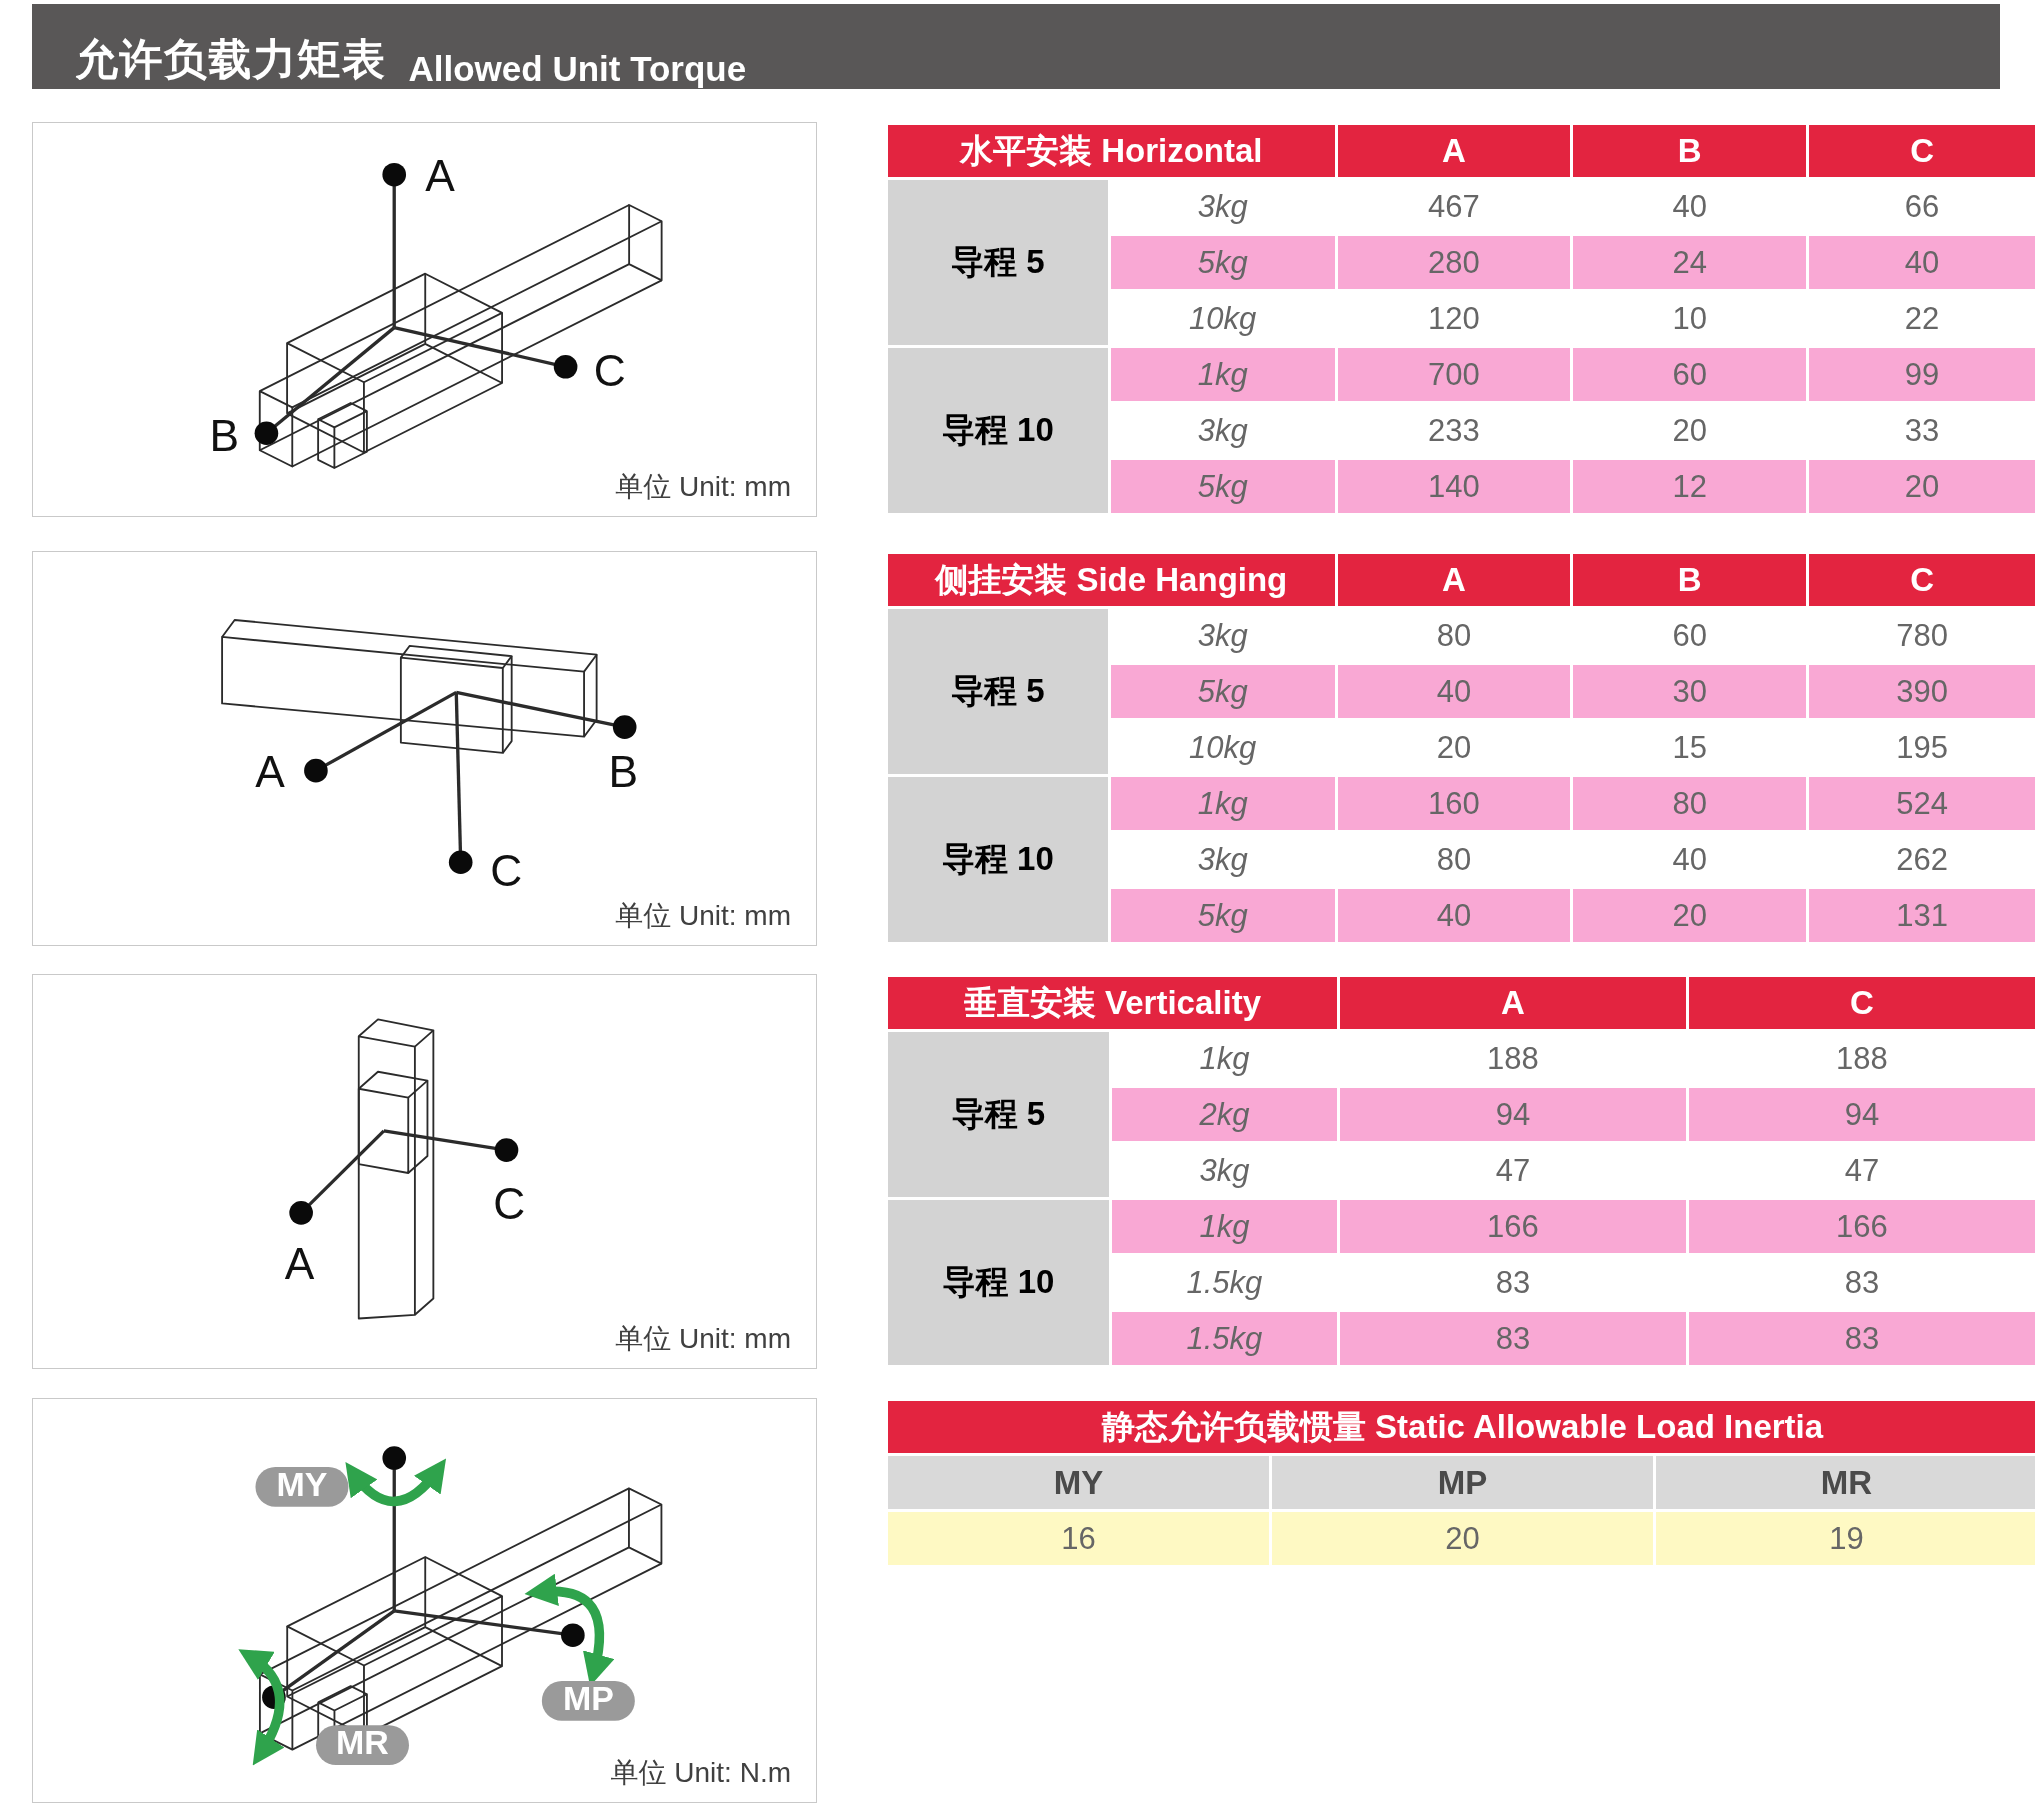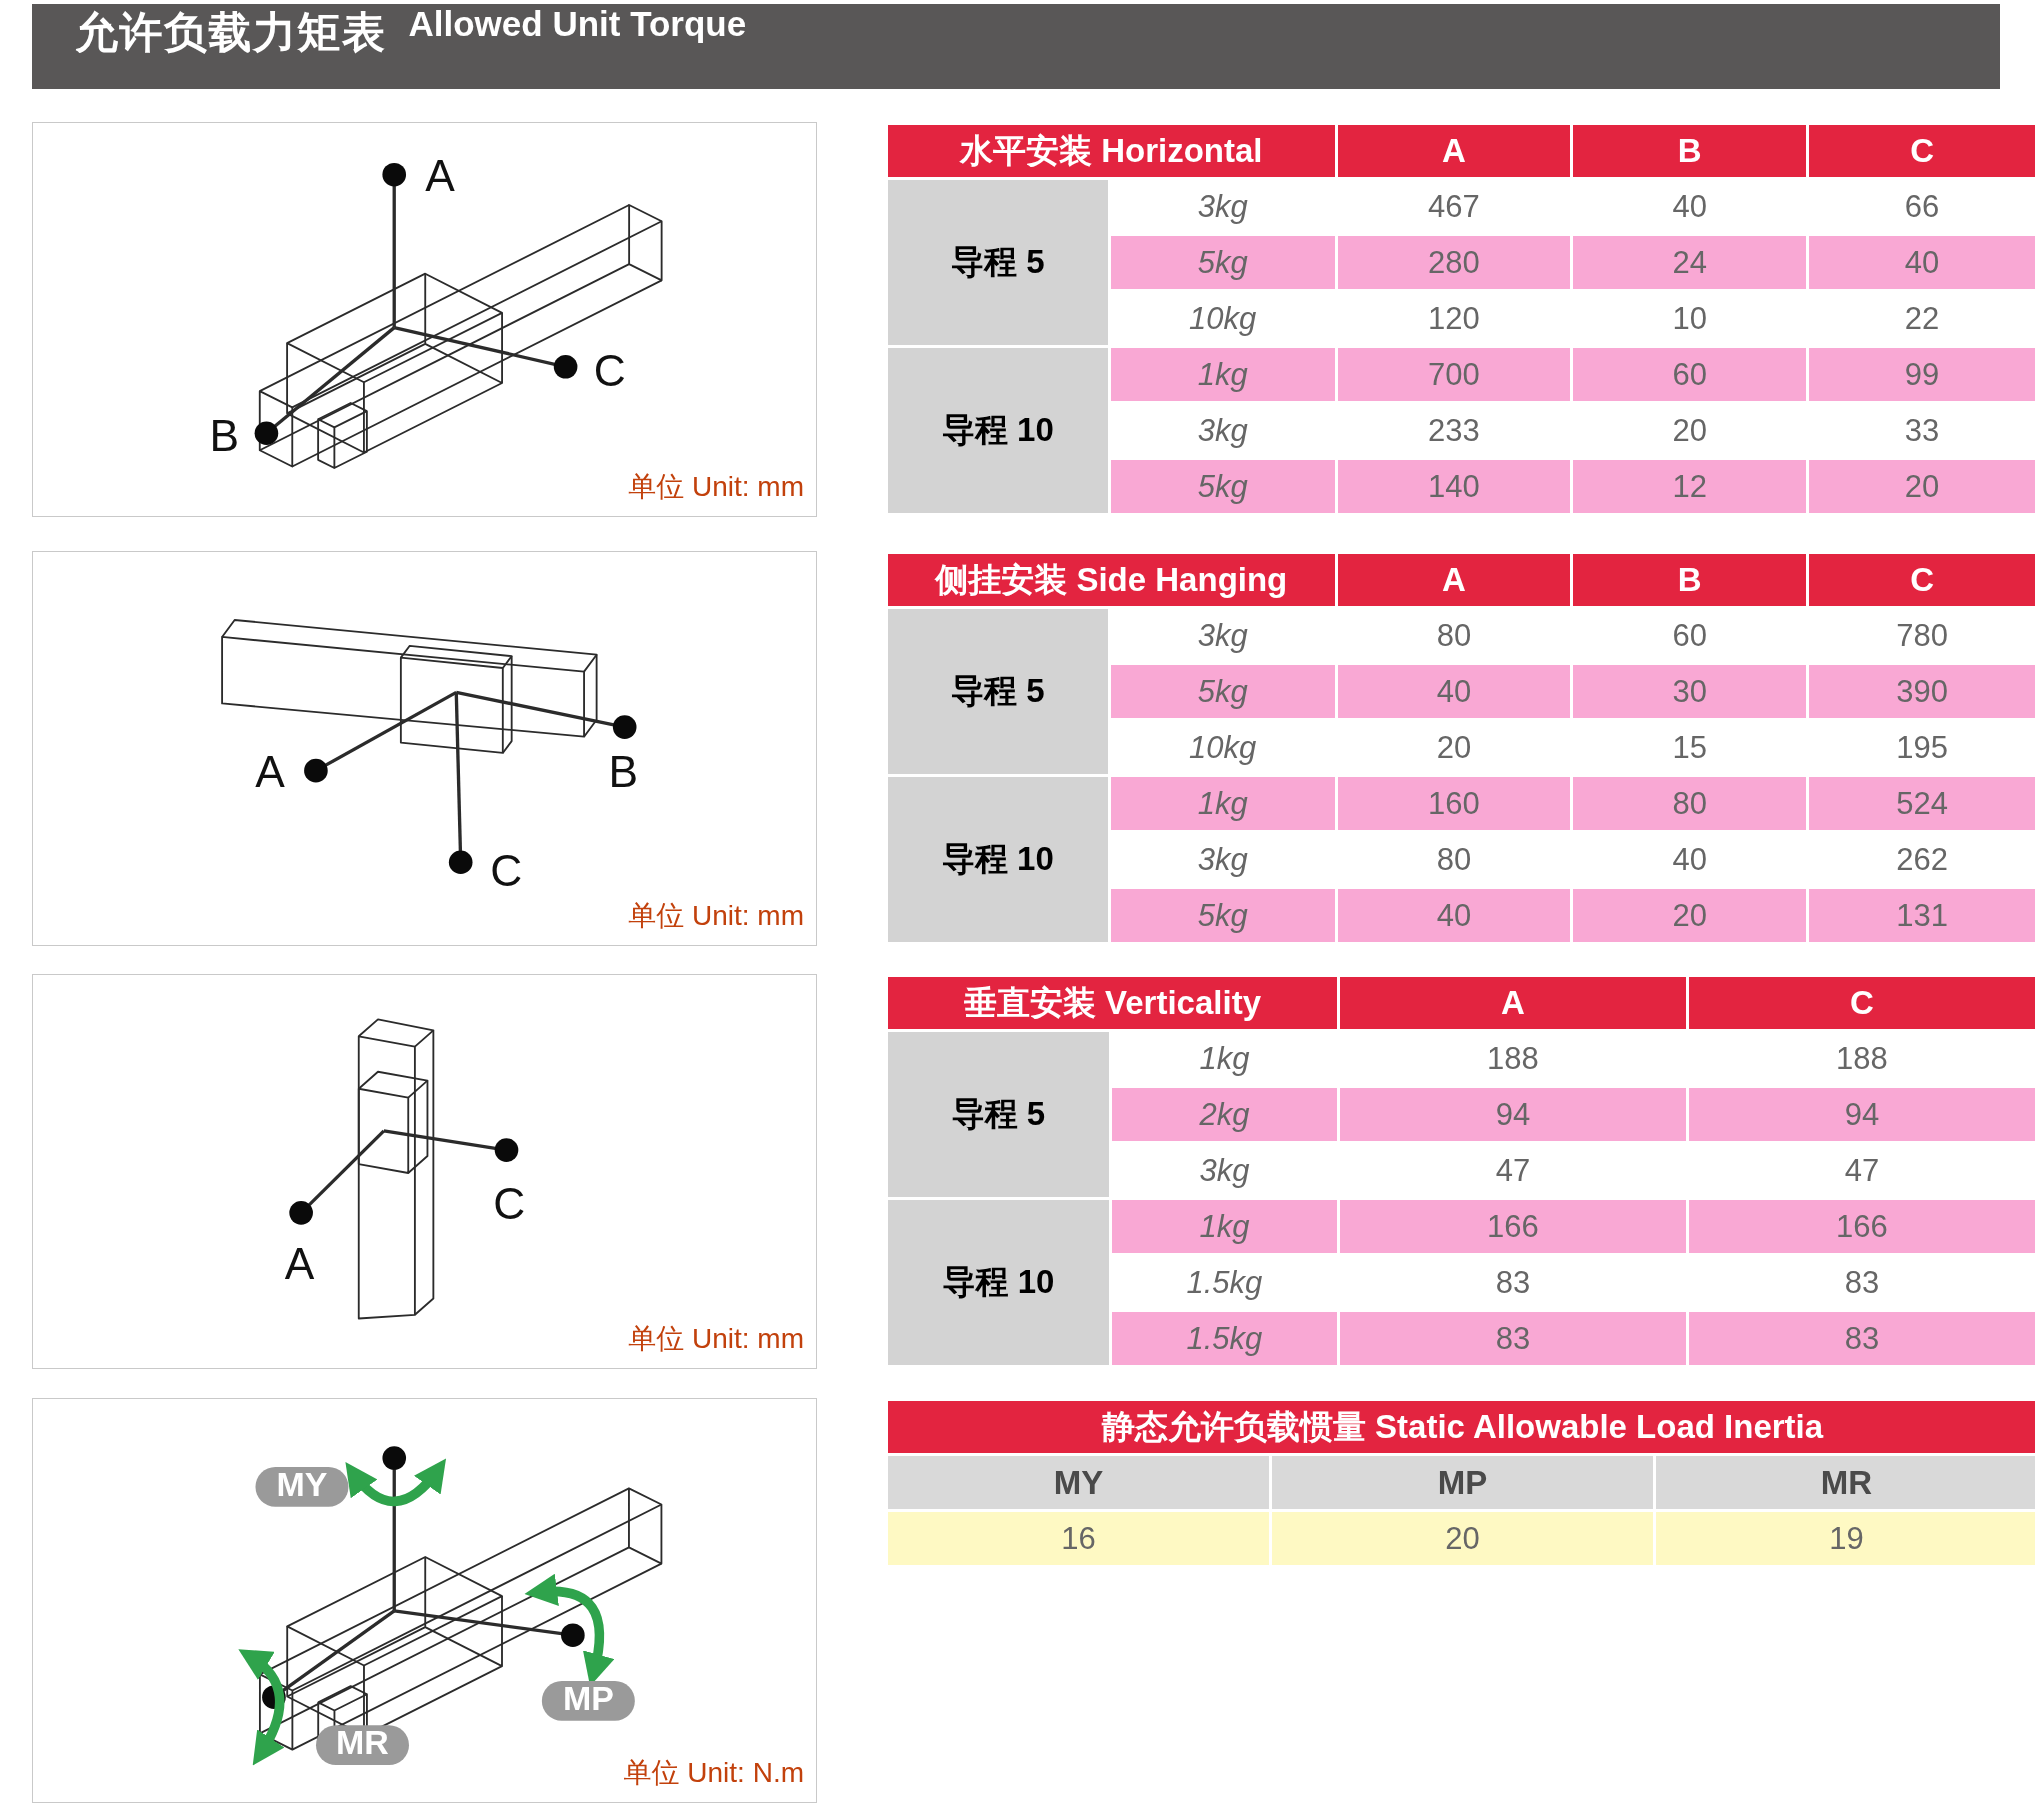--- a/index.html
+++ b/index.html
@@ -2,29 +2,29 @@
 <html style="font-size:12px"><head>
 <meta charset="utf-8">
 <style>
   * { margin:0; padding:0; box-sizing:border-box; }
   html,body { background:#ffffff; }
   body { font-family:"Liberation Sans","DejaVu Sans",sans-serif; }
   .page { position:relative; width:2035px; height:1805px; background:#ffffff; overflow:hidden; }
 
   
   .titlebar { position:absolute; left:32px; top:3.7px; width:1968px; height:85px;
-    background:#595757; display:flex; align-items:flex-start; padding-left:43px; }
+    background:#595757; display:flex; align-items:flex-end; padding-left:43px; }
   .titlebar .zh { color:#fff; font-size:43px; font-weight:bold; letter-spacing:1.5px; }
   .titlebar .en { color:#fff; font-size:35px; font-weight:bold; margin-left:22px; }
 
   .row { position:absolute; left:32px; width:1968px; }
   .diagbox { position:absolute; left:0; top:0; width:785px; height:395px;
     border:1.5px solid #c9c9c9; background:#fff; }
   .diagbox svg { width:100%; height:100%; display:block; }
-  .caption { position:absolute; right:12px; bottom:10.4px; font-size:28px; color:#c2410c; }
+  .caption { position:absolute; right:25px; bottom:10.4px; font-size:28px; color:#404040; }
 
   .twrap { position:absolute; left:853px; top:0; width:1153px; }
   table.spec { width:100%; border-collapse:separate; border-spacing:3.7px; table-layout:fixed; }
   table.spec th, table.spec td { text-align:center; vertical-align:middle; }
   th.hd { background:#E32440; color:#fff; font-size:33px; font-weight:bold; height:52px; }
   th.lead { background:#D3D3D3; color:#000000; font-size:33px; font-weight:bold; }
   td.kg { color:#595757;font-style:italic; }
   table.spec td { font-size:31px; color:#666666; height:53px; }
   tr.r-w td { background:#ffffff; }
   tr.r-g td { background:#f9a8d4; }

